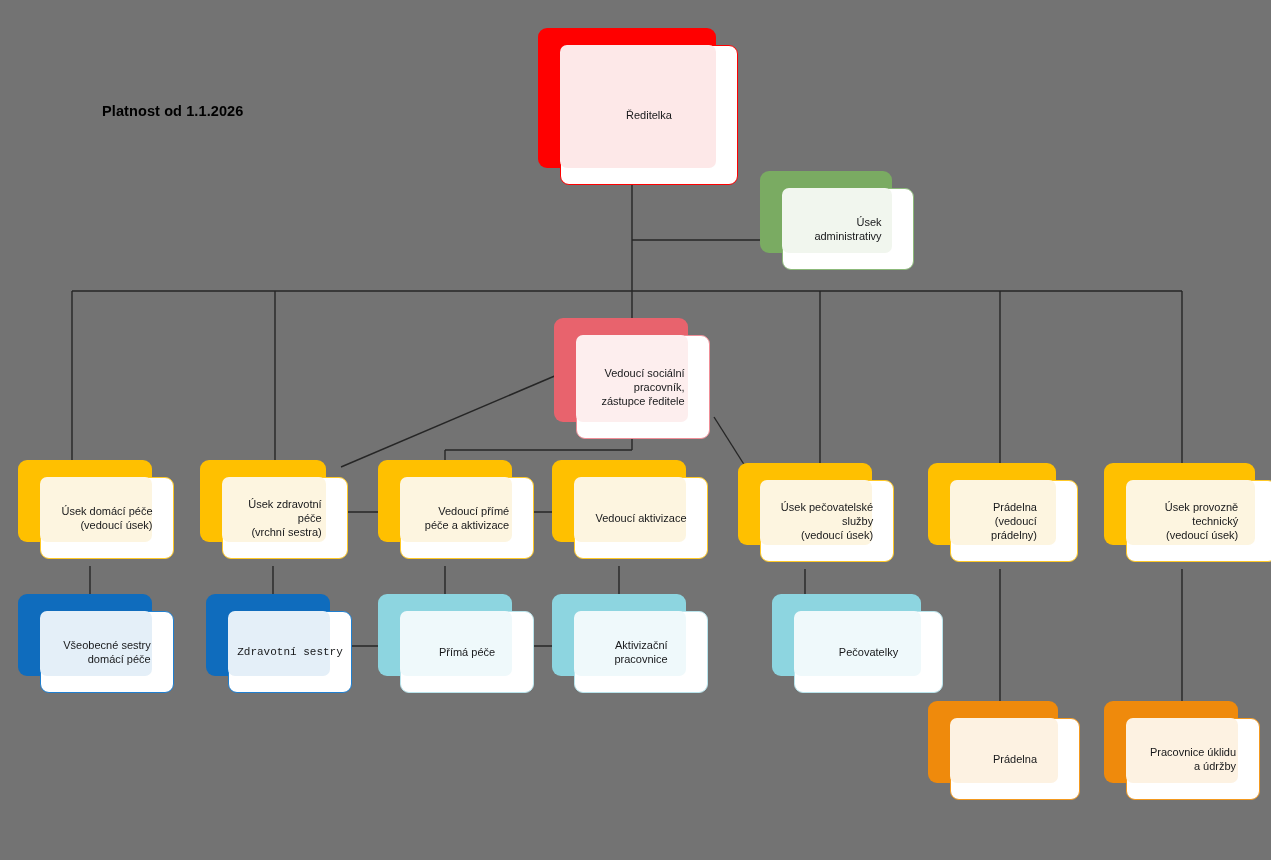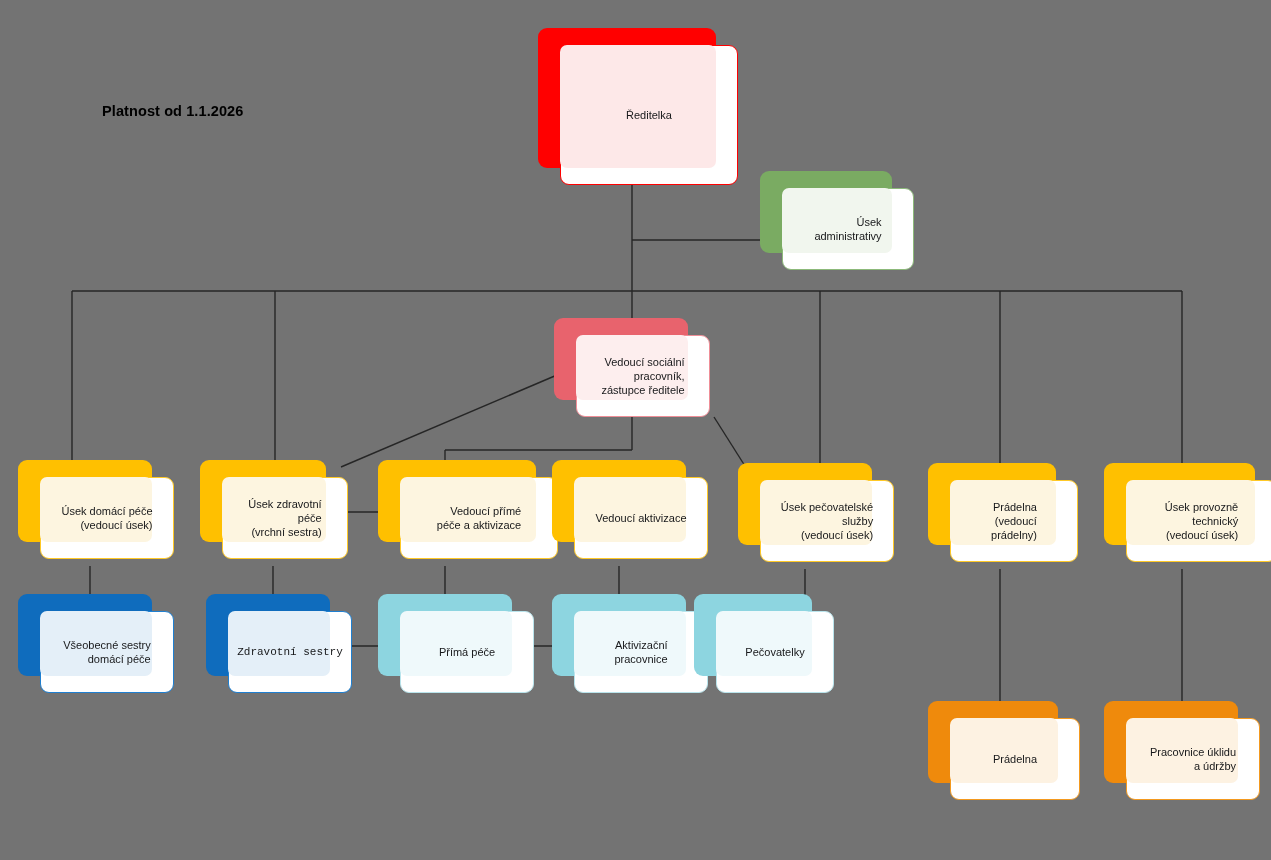--- a/index.html
+++ b/index.html
@@ -157,21 +157,21 @@
         <div class="fill"></div>
         <div class="label">Ředitelka</div>
       </div>
       <div class="node v-green" style="left: 760px; top: 171px; width: 132px; height: 82px;">
         <div class="shadow"></div>
         <div class="face"></div>
         <div class="fill"></div>
         <div class="label">Úsek
 administrativy</div>
       </div>
-      <div class="node v-salmon" style="left: 554px; top: 318px; width: 134px; height: 82px;">
+      <div class="node v-salmon" style="left: 554px; top: 318px; width: 134px; height: 104px;">
         <div class="shadow"></div>
         <div class="face"></div>
         <div class="fill"></div>
         <div class="label">Vedoucí sociální
 pracovník,
 zástupce ředitele</div>
       </div>
       <div class="node v-amber" style="left: 18px; top: 460px; width: 134px; height: 82px;">
         <div class="shadow"></div>
         <div class="face"></div>
@@ -180,21 +180,21 @@
 (vedoucí úsek)</div>
       </div>
       <div class="node v-amber" style="left: 200px; top: 460px; width: 126px; height: 82px;">
         <div class="shadow"></div>
         <div class="face"></div>
         <div class="fill"></div>
         <div class="label">Úsek zdravotní
 péče
 (vrchní sestra)</div>
       </div>
-      <div class="node v-amber" style="left: 378px; top: 460px; width: 134px; height: 82px; padding-left: 24px;">
+      <div class="node v-amber" style="left: 378px; top: 460px; width: 134px; height: 82px;">
         <div class="shadow"></div>
         <div class="face"></div>
         <div class="fill"></div>
         <div class="label">Vedoucí přímé
 péče a aktivizace</div>
       </div>
       <div class="node v-amber" style="left: 552px; top: 460px; width: 134px; height: 82px;">
         <div class="shadow"></div>
         <div class="face"></div>
         <div class="fill"></div>
@@ -243,21 +243,21 @@
         <div class="fill"></div>
         <div class="label">Přímá péče</div>
       </div>
       <div class="node v-cyan" style="left: 552px; top: 594px; width: 134px; height: 82px;">
         <div class="shadow"></div>
         <div class="face"></div>
         <div class="fill"></div>
         <div class="label">Aktivizační
 pracovnice</div>
       </div>
-      <div class="node v-cyan" style="left: 694px; top: 594px; width: 118px; height: 82px;">
+      <div class="node v-cyan" style="left: 772px; top: 594px; width: 149px; height: 82px;">
         <div class="shadow"></div>
         <div class="face"></div>
         <div class="fill"></div>
         <div class="label">Pečovatelky</div>
       </div>
       <div class="node v-orange" style="left: 928px; top: 701px; width: 130px; height: 82px;">
         <div class="shadow"></div>
         <div class="face"></div>
         <div class="fill"></div>
         <div class="label">Prádelna</div>

